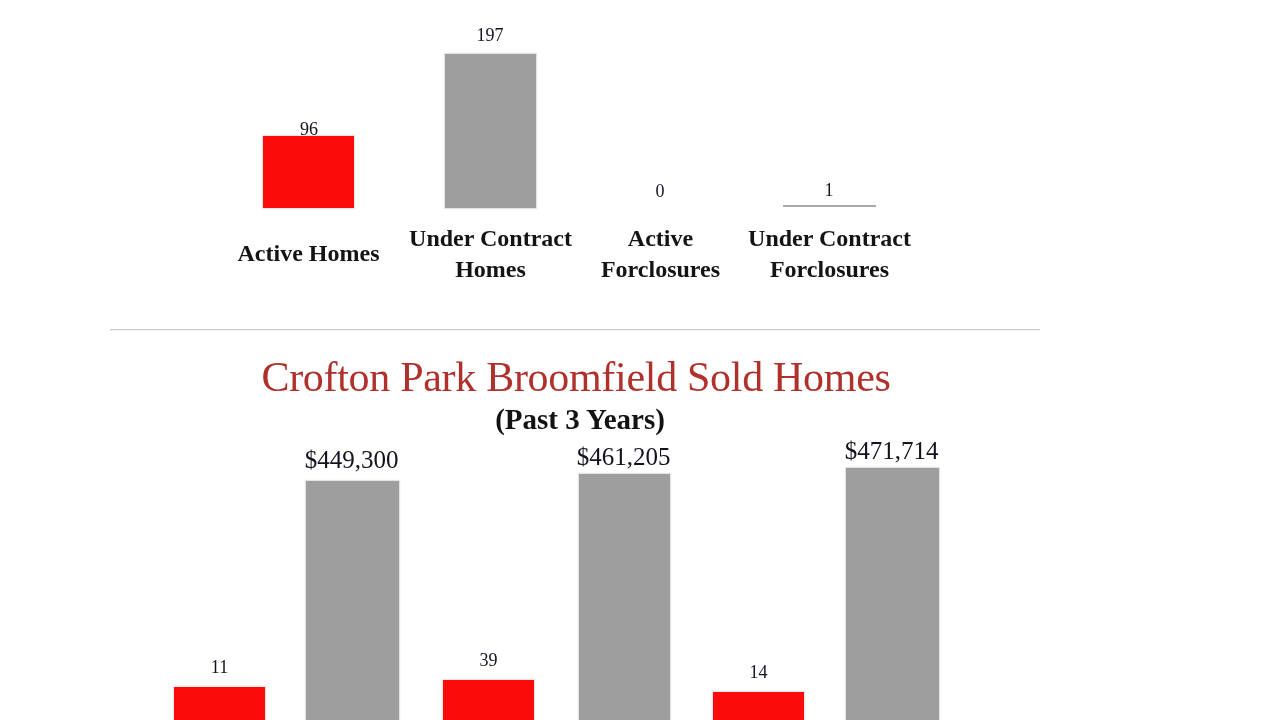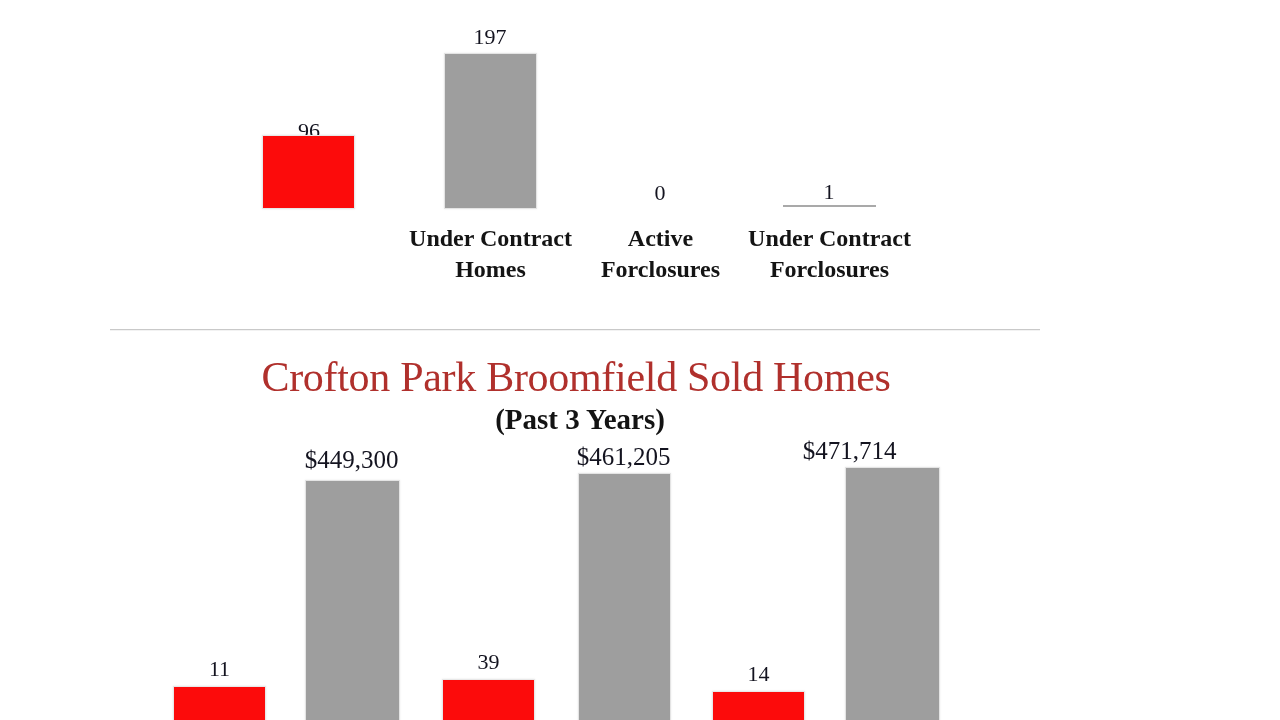--- a/index.html
+++ b/index.html
@@ -48,21 +48,21 @@
 
   
   .vlabel {
     position: absolute;
     text-align: center;
     font-family: "Liberation Serif", "DejaVu Serif", serif;
     color: #13131f;
     white-space: nowrap;
     line-height: 1;
   }
-  .vlabel.small { font-size: 22px; }
+  .vlabel.small { font-size: 18px; }
   .vlabel.money { font-size: 25px; }
 
   
   .catlabel {
     position: absolute;
     text-align: center;
     font-family: "Liberation Serif", "DejaVu Serif", serif;
     font-weight: bold;
     font-size: 24px;
     line-height: 31px;
@@ -117,20 +117,23 @@
     <div class="vlabel small" style="left:263px;top:120px;width:92px;">96</div>
     <div class="vlabel small" style="left:444px;top:26px;width:92px;">197</div>
     <div class="vlabel small" style="left:614px;top:182px;width:92px;">0</div>
     <div class="vlabel small" style="left:783px;top:181px;width:92px;">1</div>
 
     <div class="bar red" style="left:262px;top:135px;width:93px;height:74px;"></div>
     <div class="bar gray" style="left:444px;top:53px;width:93px;height:156px;"></div>
     <div class="bar gray" style="left:614px;top:209px;width:93px;height:0px;border:none;box-shadow:none;"></div>
     <div class="bar hairline" style="left:783px;top:205px;width:93px;height:2px;"></div>
 
+    <div class="catlabel" style="left:206px;top:238px;width:205px;">
+      <span>Active Homes</span>
+    </div>
 
     <div class="catlabel" style="left:388px;top:223px;width:205px;">
       <span>Under Contract</span><br>
       <span>Homes</span>
     </div>
 
     <div class="catlabel" style="left:558px;top:223px;width:205px;text-align:center;">
       <span>Active</span><br>
       <span>Forclosures</span>
     </div>
@@ -143,21 +146,21 @@
 
   <div class="divider"></div>
 
   <div class="abs" style="left:0;top:330px;width:1280px;height:390px;">
 
     <div class="chart-title" style="top:23px;">Crofton Park Broomfield Sold Homes</div>
     <div class="chart-subtitle" style="top:72px;">(Past 3 Years)</div>
 
     <div class="vlabel money" style="left:303px;top:117px;width:97px;">$449,300</div>
     <div class="vlabel money" style="left:575px;top:114px;width:97px;">$461,205</div>
-    <div class="vlabel money" style="left:801px;top:108px;width:97px;">$471,714</div>
+    <div class="vlabel money" style="left:843px;top:108px;width:97px;">$471,714</div>
 
     <div class="vlabel small" style="left:173px;top:328px;width:93px;">11</div>
     <div class="vlabel small" style="left:442px;top:321px;width:93px;">39</div>
     <div class="vlabel small" style="left:712px;top:333px;width:93px;">14</div>
 
     <div class="bar red" style="left:173px;top:356px;width:93px;height:36px;"></div>
     <div class="bar gray" style="left:305px;top:150px;width:95px;height:242px;"></div>
 
     <div class="bar red" style="left:442px;top:349px;width:93px;height:43px;"></div>
     <div class="bar gray" style="left:578px;top:143px;width:93px;height:249px;"></div>

